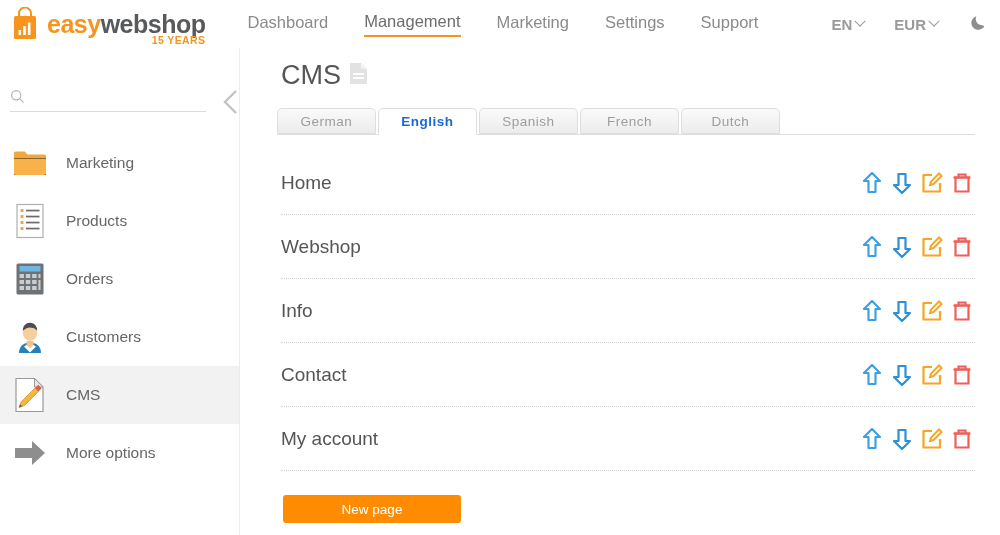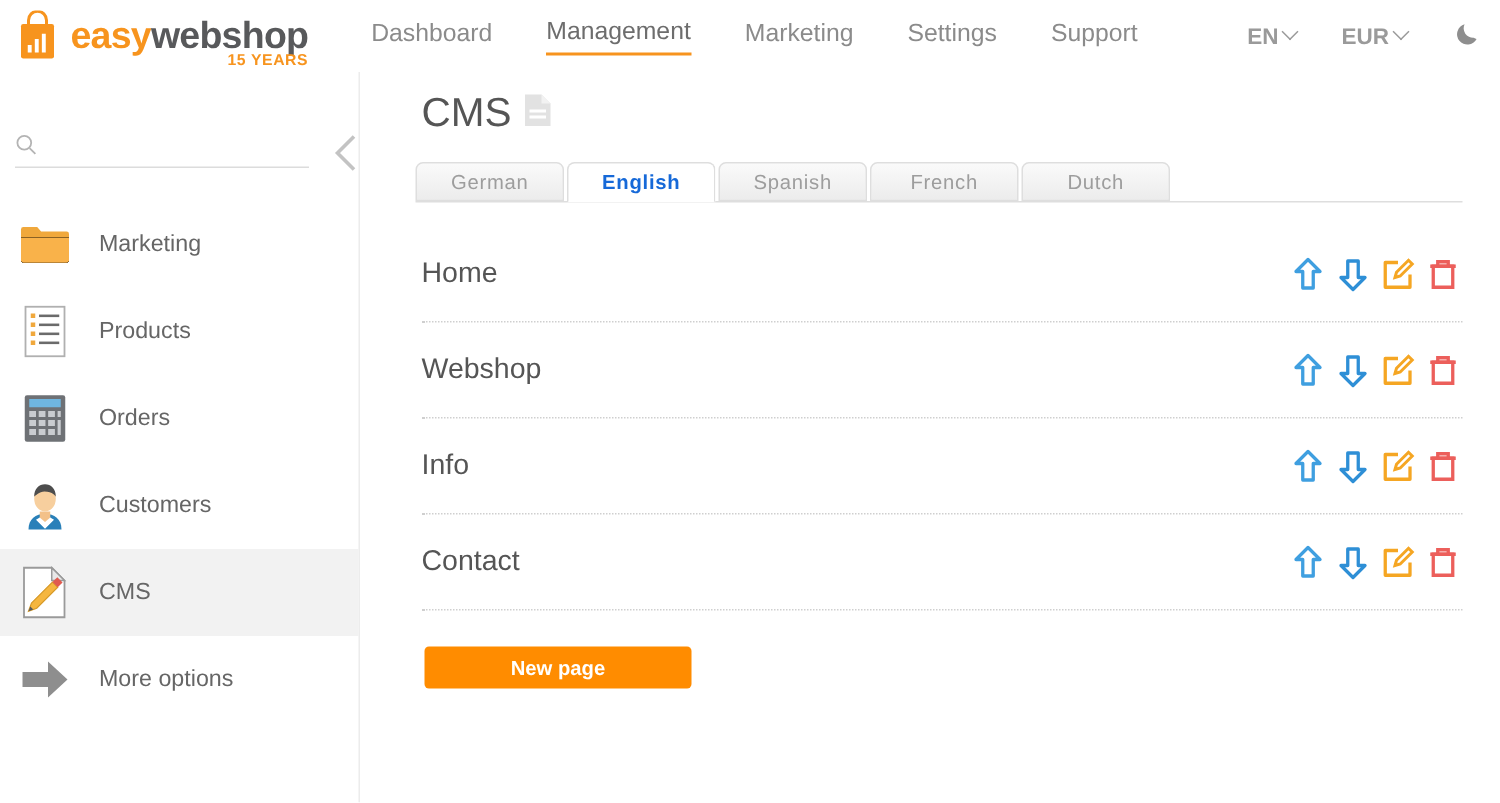--- a/index.html
+++ b/index.html
@@ -143,21 +143,21 @@
     border-bottom: 1px dotted #cfcfcf;
   }
   .row-label { font-size: 19px; color: #555; }
   .row-actions { display: flex; align-items: center; gap: 4px; }
   .act { cursor: pointer; line-height: 0; }
 
   .newpage-btn {
     margin: 24px 0 16px 42px;
     width: 178px; height: 28px;
     background: #ff8c00;
-    color: #fff; font-size: 13.5px; font-weight: bold;
+    color: #fff; font-size: 13.5px; font-weight: normal;
     border: none; border-radius: 3px;
     cursor: pointer;
     font-family: "Liberation Sans", sans-serif;
   }
 </style>
 </head>
 <body>
 
 <div class="page">
 
@@ -417,19 +417,39 @@
                 <path d="M11 15l1-3.5 8-8 2.5 2.5-8 8z" fill="none" stroke="#f5a623" stroke-width="2"></path>
               </svg></span>
           <span class="act"><svg width="26" height="26" viewBox="0 0 26 26">
                 <path d="M4.5 7.5h17" stroke="#ec5f5b" stroke-width="2.2"></path>
                 <path d="M9.5 7.5V4.5h7v3" fill="none" stroke="#ec5f5b" stroke-width="2.2"></path>
                 <path d="M6.5 7.5h13v14h-13z" fill="none" stroke="#ec5f5b" stroke-width="2.2"></path>
               </svg></span>
         </span>
       </div>
 
+      <div class="row">
+        <span class="row-label">My account</span>
+        <span class="row-actions">
+          <span class="act"><svg width="26" height="26" viewBox="0 0 26 26">
+                <path d="M13 3l8 8h-4.5v11h-7V11H5z" fill="none" stroke="#3f9fe0" stroke-width="2.2" stroke-linejoin="round"></path>
+              </svg></span>
+          <span class="act"><svg width="26" height="26" viewBox="0 0 26 26">
+                <path d="M13 23l8-8h-4.5V4h-7v11H5z" fill="none" stroke="#2e8fd6" stroke-width="2.2" stroke-linejoin="round"></path>
+              </svg></span>
+          <span class="act"><svg width="26" height="26" viewBox="0 0 26 26">
+                <path d="M21 13v8.5H4.5V5H13" fill="none" stroke="#f5a623" stroke-width="2.2" stroke-linejoin="round"></path>
+                <path d="M11 15l1-3.5 8-8 2.5 2.5-8 8z" fill="none" stroke="#f5a623" stroke-width="2"></path>
+              </svg></span>
+          <span class="act"><svg width="26" height="26" viewBox="0 0 26 26">
+                <path d="M4.5 7.5h17" stroke="#ec5f5b" stroke-width="2.2"></path>
+                <path d="M9.5 7.5V4.5h7v3" fill="none" stroke="#ec5f5b" stroke-width="2.2"></path>
+                <path d="M6.5 7.5h13v14h-13z" fill="none" stroke="#ec5f5b" stroke-width="2.2"></path>
+              </svg></span>
+        </span>
+      </div>
 
     </div>
 
     <button class="newpage-btn">New page</button>
 
   </div>
 </div>
 
 </body></html>

